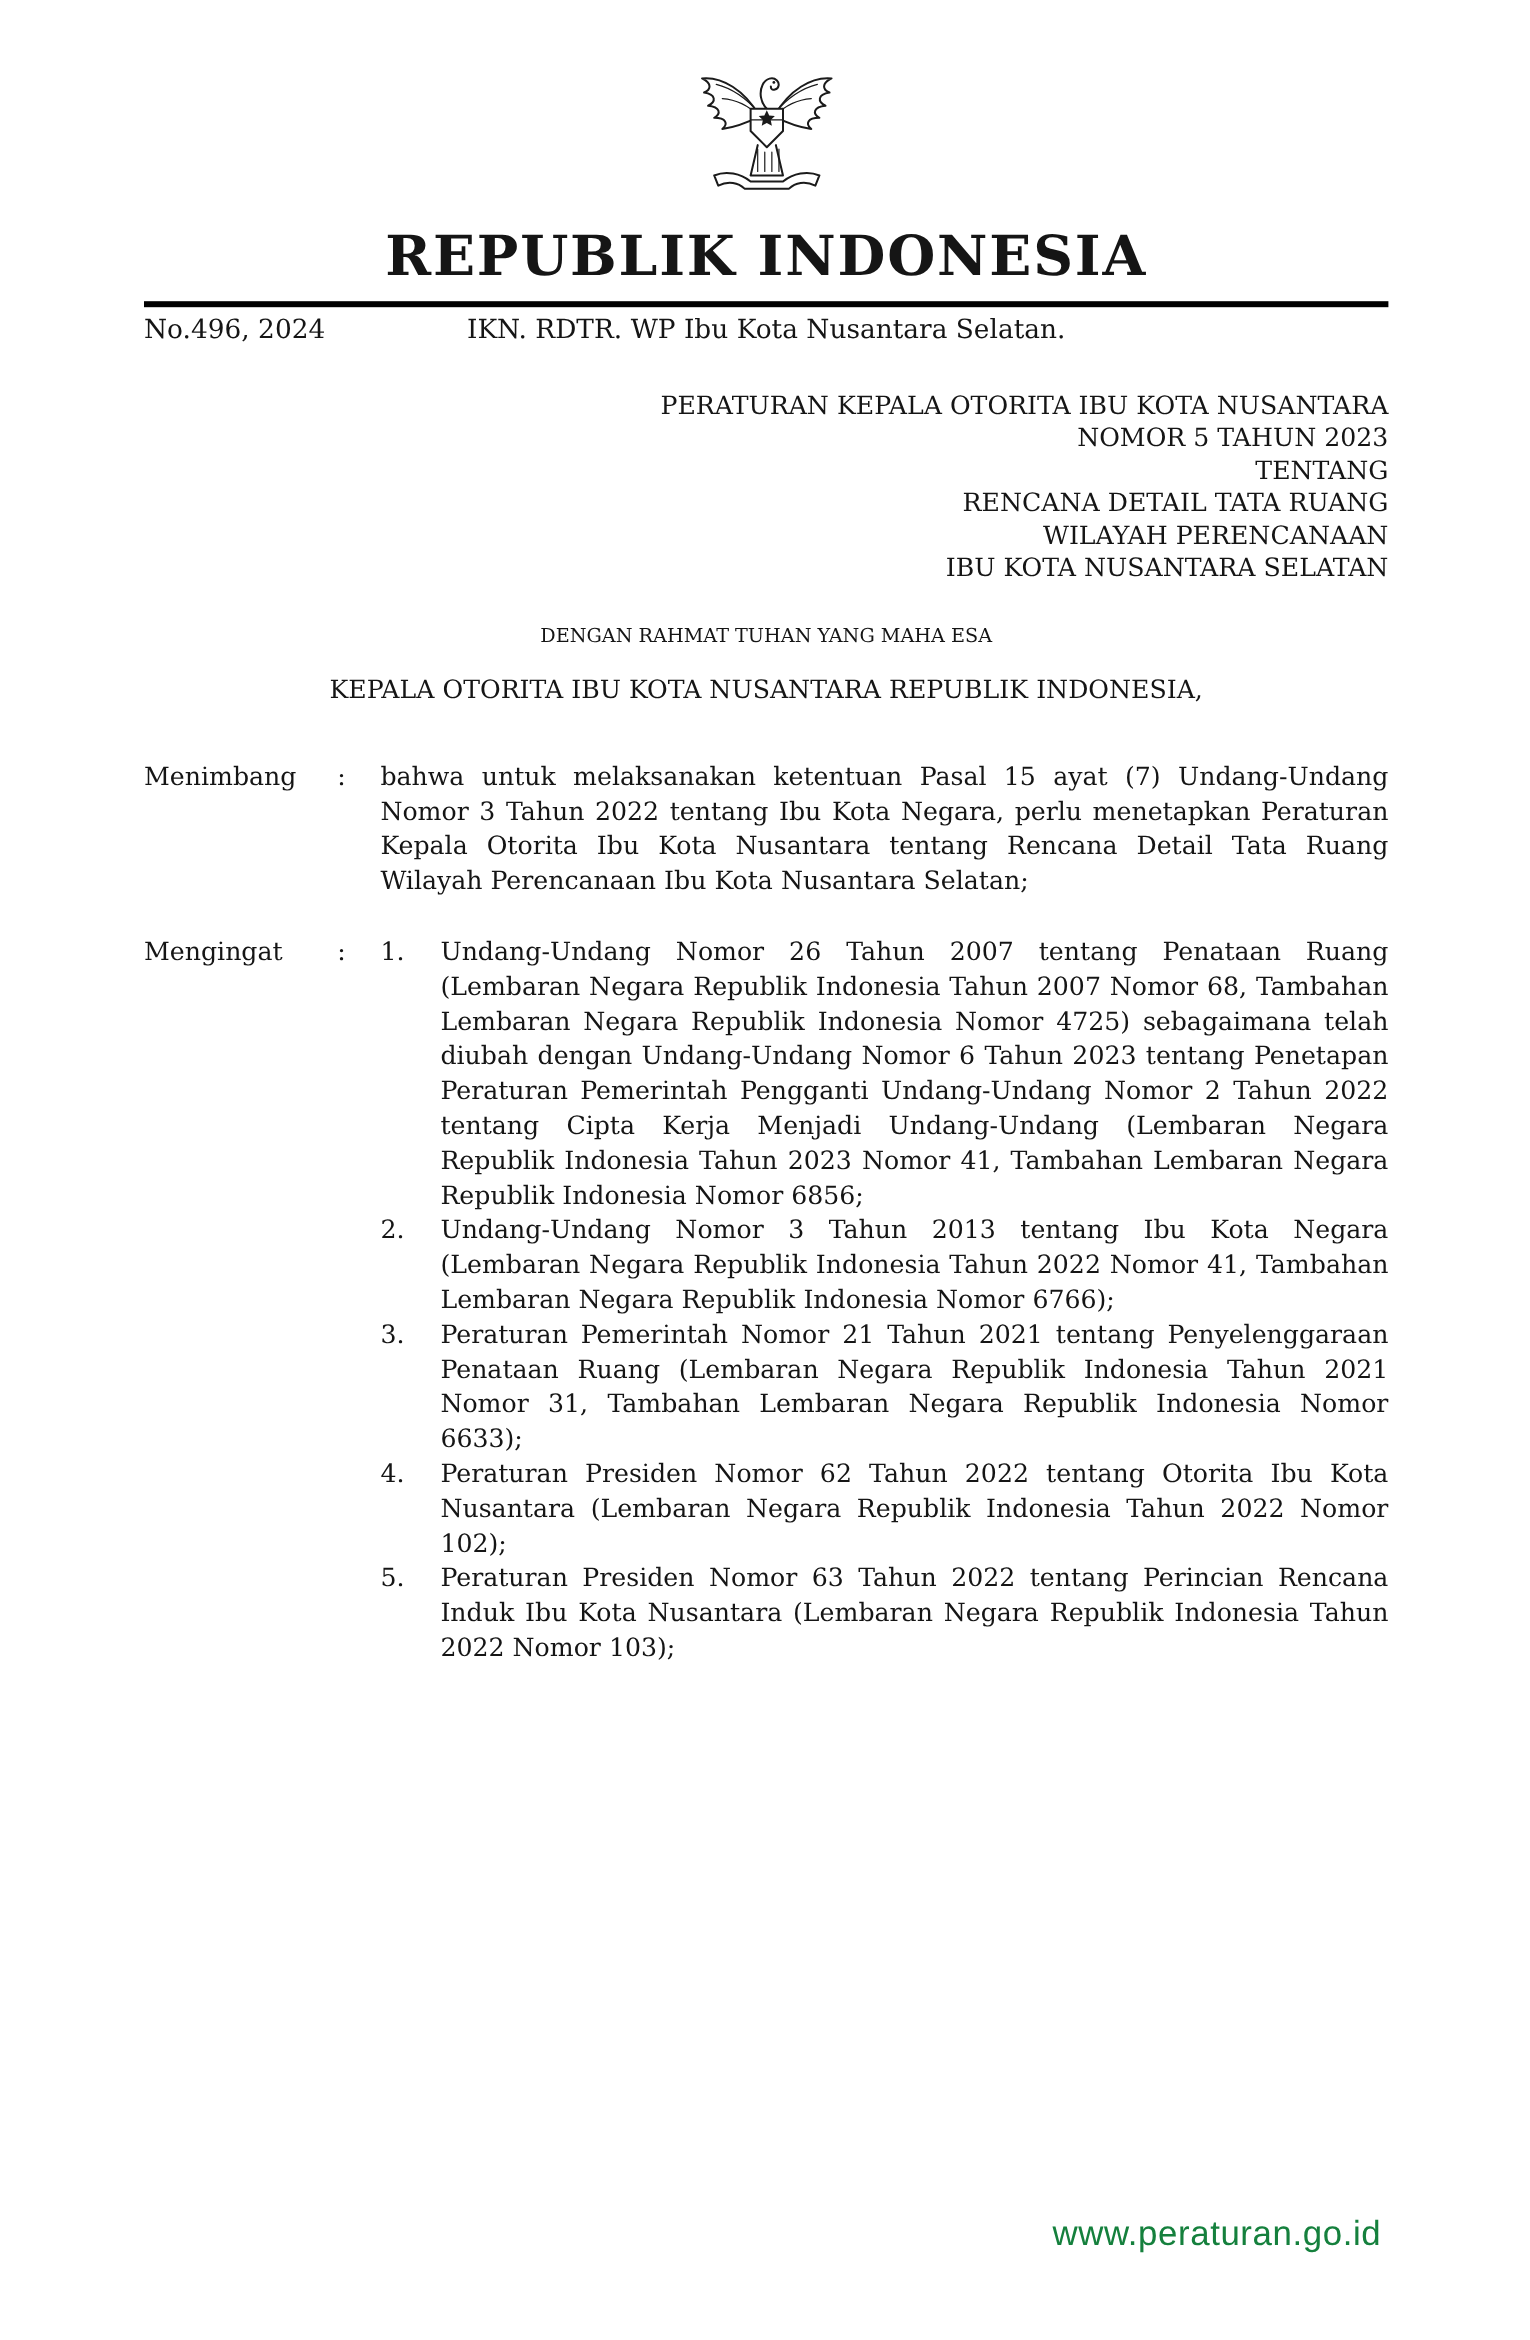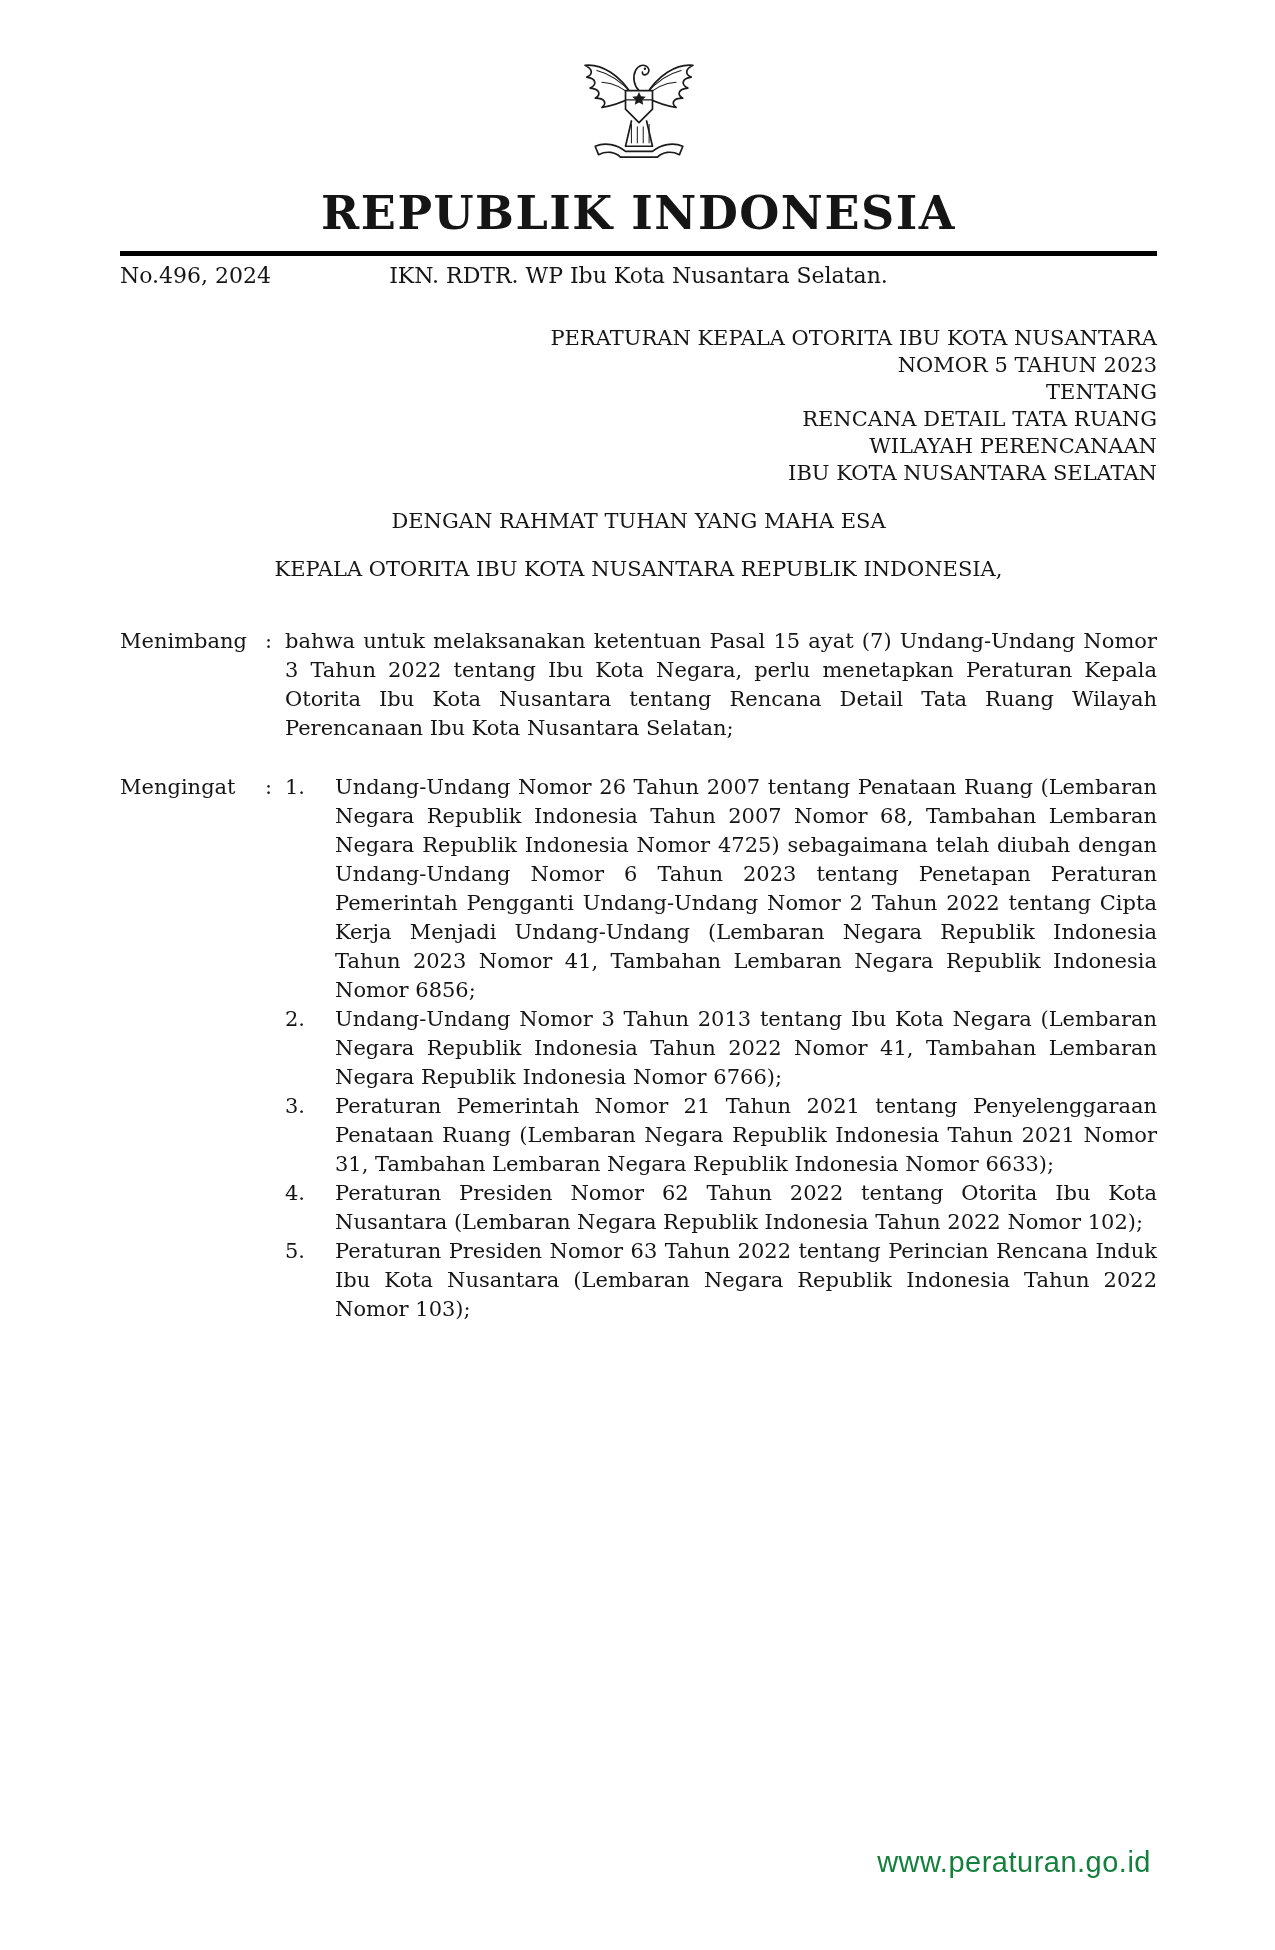--- a/index.html
+++ b/index.html
@@ -16,27 +16,28 @@
     overflow: hidden;
   }
   .emblem { text-align: center; margin-bottom: 8px; }
   .masthead { margin: 0; text-align: center; font-weight: 700; font-size: 46px; line-height: 1.2; letter-spacing: 1.5px; }
   .masthead span { display: block; }
   .rule { border: none; border-top: 5px solid #000000; margin: 10px 0 5px 0; }
   .issue-line { position: relative; font-size: 22px; line-height: 30px; height: 32px; }
   .issue-no { position: absolute; left: 0; top: 0; }
   .issue-subject { display: block; text-align: center; }
   .doc-heading { margin-top: 32px; text-align: right; font-size: 21px; line-height: 27px; }
-  .invocation { margin-top: 22px; text-align: center; font-size: 21px; }
+  .invocation { margin-top: 33px; text-align: center; font-size: 16px; }
   .authority { margin-top: 24px; text-align: center; font-size: 21px; }
   .clause {
     display: grid;
     grid-template-columns: 145px 20px 1fr;
     font-size: 21px;
     line-height: 29px;
+    gap: 16px;
   }
   .clause.first { margin-top: 46px; }
   .clause.second { margin-top: 30px; }
   .clause-label { text-align: left; }
   .clause-colon { text-align: left; }
   .clause-body { text-align: justify; }
   .legal-item { display: grid; grid-template-columns: 50px 1fr; }
   .item-number { text-align: left; }
   .item-text { text-align: justify; }
   .watermark {

